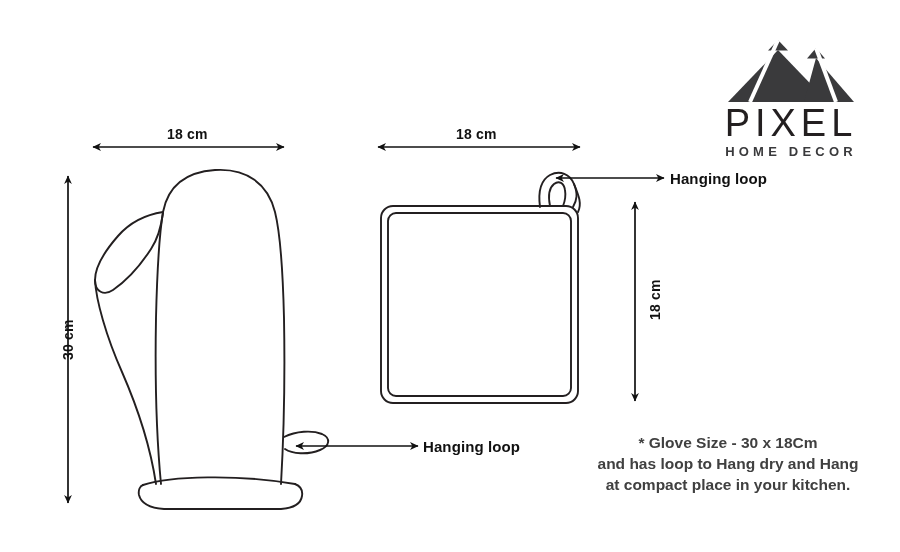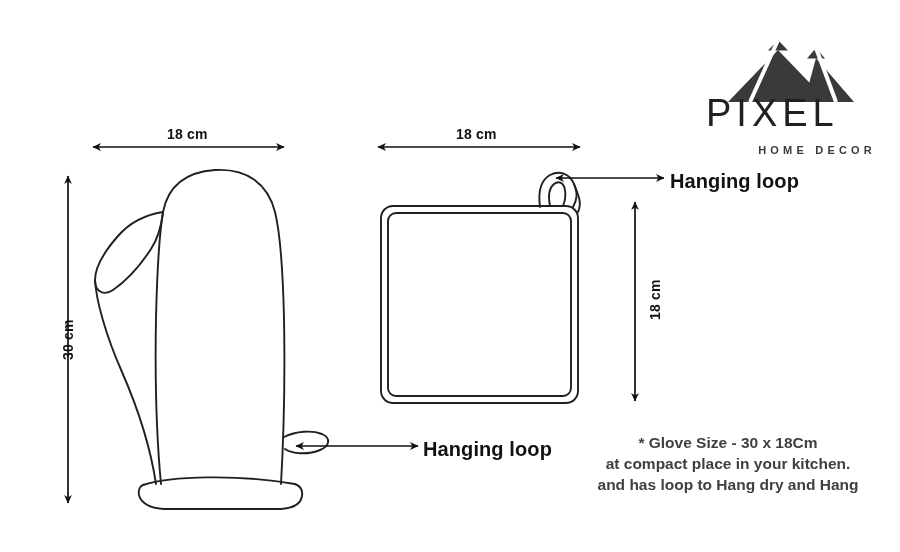--- a/index.html
+++ b/index.html
@@ -32,21 +32,21 @@
     color: #111111;
     font-weight: bold;
     white-space: nowrap;
     font-family: "Liberation Sans", sans-serif;
   }
   .dim-text {
     font-size: 14px;
     letter-spacing: 0.2px;
   }
   .callout-text {
-    font-size: 20px;
+    font-size: 15px;
     letter-spacing: 0.1px;
   }
   .rot-left {
     transform: rotate(-90deg);
     transform-origin: left top;
   }
   
   #logo {
     position: absolute;
     left: 706px;
@@ -57,37 +57,37 @@
   #logo-mark {
     position: absolute;
     left: 14px;
     top: 0;
     width: 142px;
     height: 68px;
   }
   #logo-word {
     position: absolute;
     left: 0;
-    top: 56px;
+    top: 66px;
     width: 170px;
-    text-align: left;
+    text-align: center;
     font-size: 38px;
     line-height: 42px;
     font-weight: 300;
     letter-spacing: 5px;
     color: #231f20;
     font-family: "Liberation Sans", sans-serif;
   }
   #logo-sub {
     position: absolute;
     left: 0;
     top: 108px;
     width: 170px;
-    text-align: right;
-    font-size: 11px;
+    text-align: center;
+    font-size: 13px;
     font-weight: bold;
     letter-spacing: 4.2px;
     color: #3a3a3c;
     font-family: "Liberation Sans", sans-serif;
   }
   
   #note-block {
     position: absolute;
     left: 556px;
     top: 432px;
@@ -221,17 +221,17 @@
 
       <path d="M58,4 L30,66" stroke="#ffffff" stroke-width="4" fill="none"></path>
       <path d="M96,12 L116,66" stroke="#ffffff" stroke-width="4" fill="none"></path>
     </svg>
     <div id="logo-word">PIXEL</div>
     <div id="logo-sub">HOME DECOR</div>
   </div>
 
   <div id="note-block">
     <div>* Glove Size - 30 x 18Cm</div>
+    <div>and has loop to Hang dry and Hang</div>
     <div>at compact place in your kitchen.</div>
-    <div>and has loop to Hang dry and Hang</div>
   </div>
 
 </div>
 
 </body></html>

